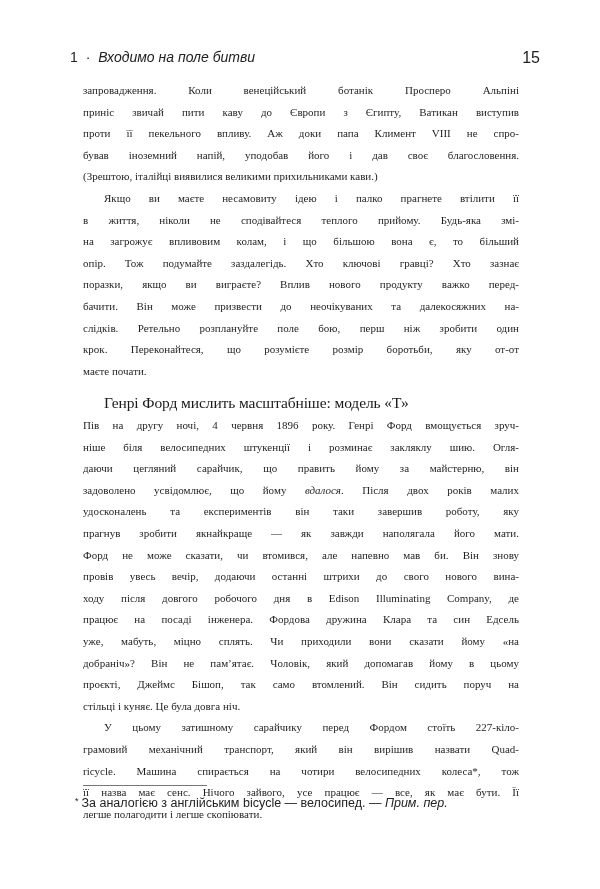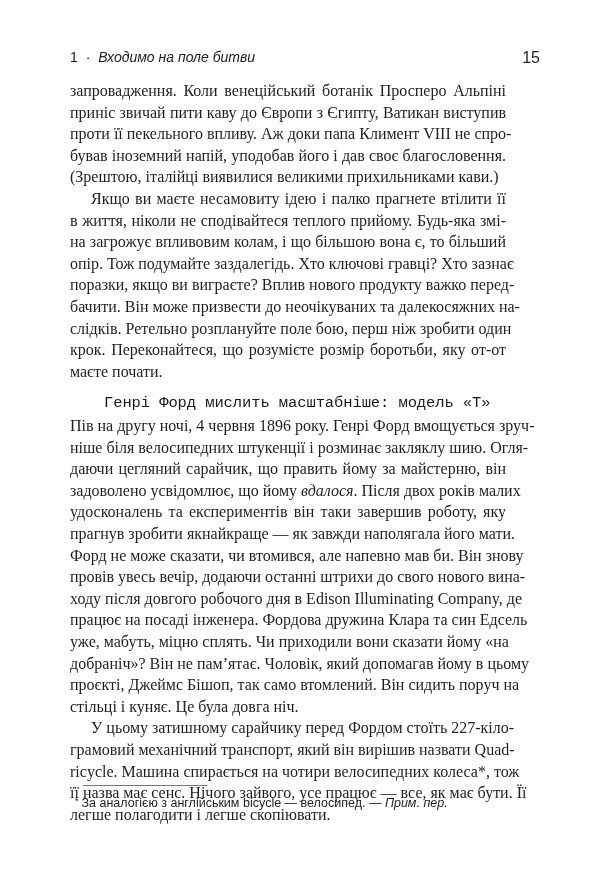--- a/index.html
+++ b/index.html
@@ -42,24 +42,24 @@
       font-style: italic;
     }
     .running-head .page-number {
       position: absolute;
       right: 0;
       top: 0;
       font-size: 16px;
     }
     .body-text {
       position: absolute;
-      left: 70px;
+      left: 83px;
       top: 80px;
       width: 436px;
-      font-size: 16px;
+      font-size: 11px;
       line-height: 21.6px;
       text-align: justify;
       hyphens: manual;
     }
     .line {
       display: block;
       white-space: nowrap;
       text-align-last: justify;
       text-align: justify;
       height: 21.6px;
@@ -67,21 +67,21 @@
     .line.last {
       text-align-last: left;
     }
     .indent {
       padding-left: 21px;
     }
     .section-heading {
       position: absolute;
       left: 104px;
       top: 381px;
-      font-family: Liberation Mono, monospace;
+      font-family: Liberation Serif, serif;
       font-size: 15.5px;
       font-weight: normal;
       color: #1a1a1a;
       letter-spacing: -0.1px;
     }
     .body-text.second {
       top: 415px;
     }
     .footnote-rule {
       position: absolute;

